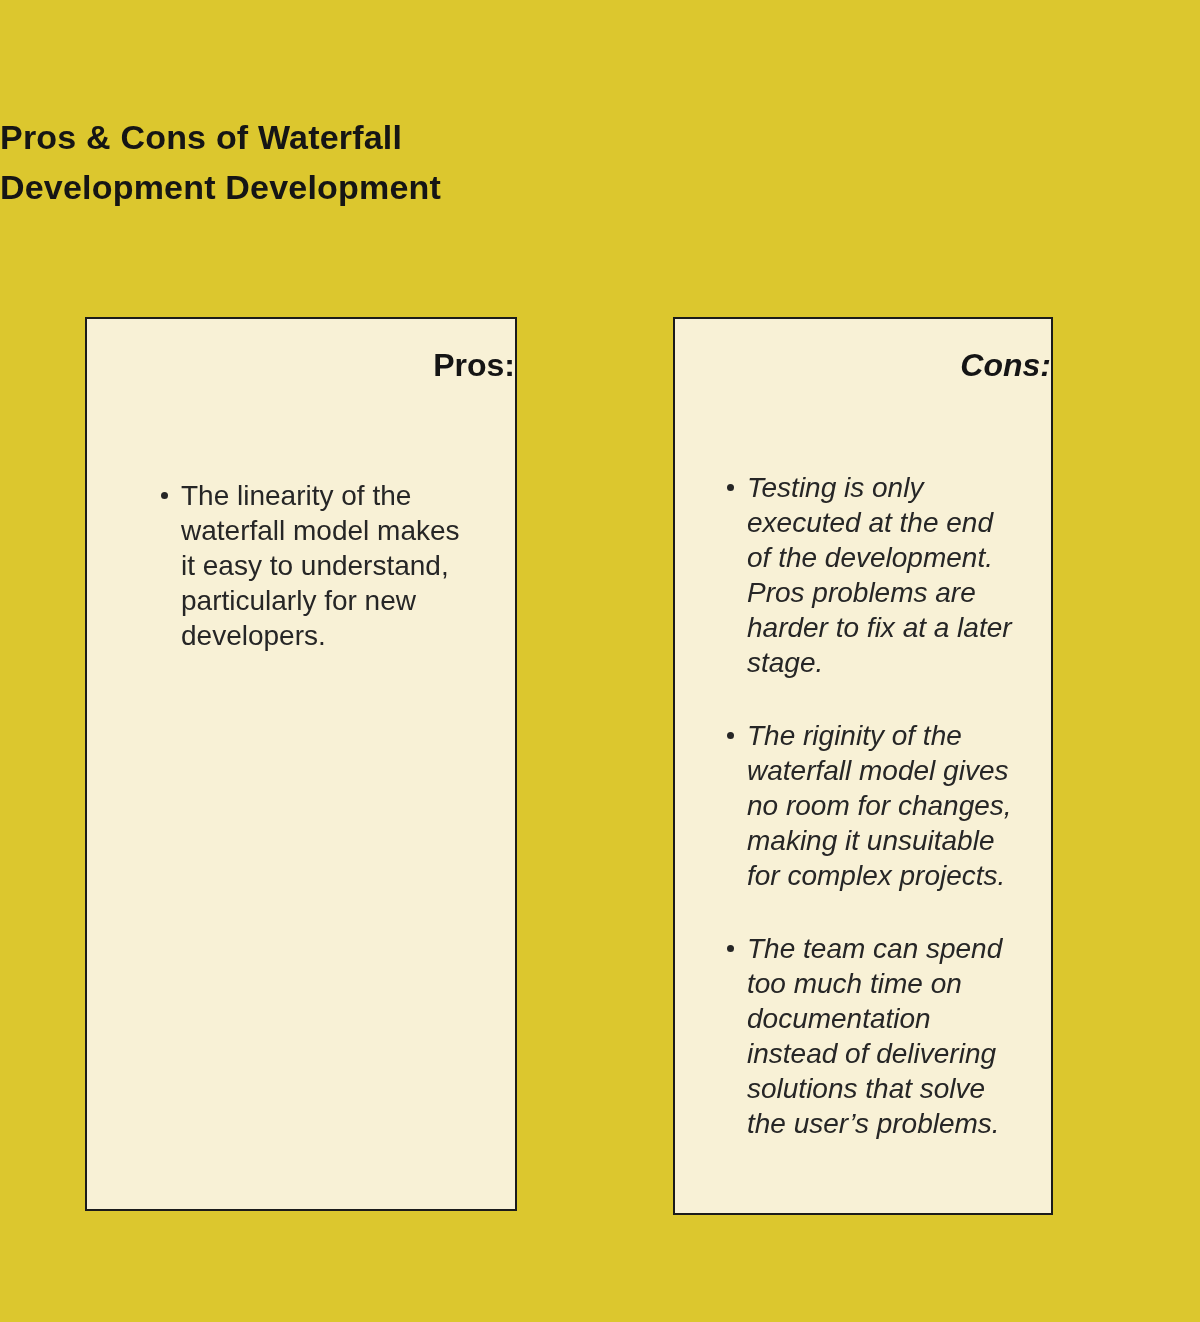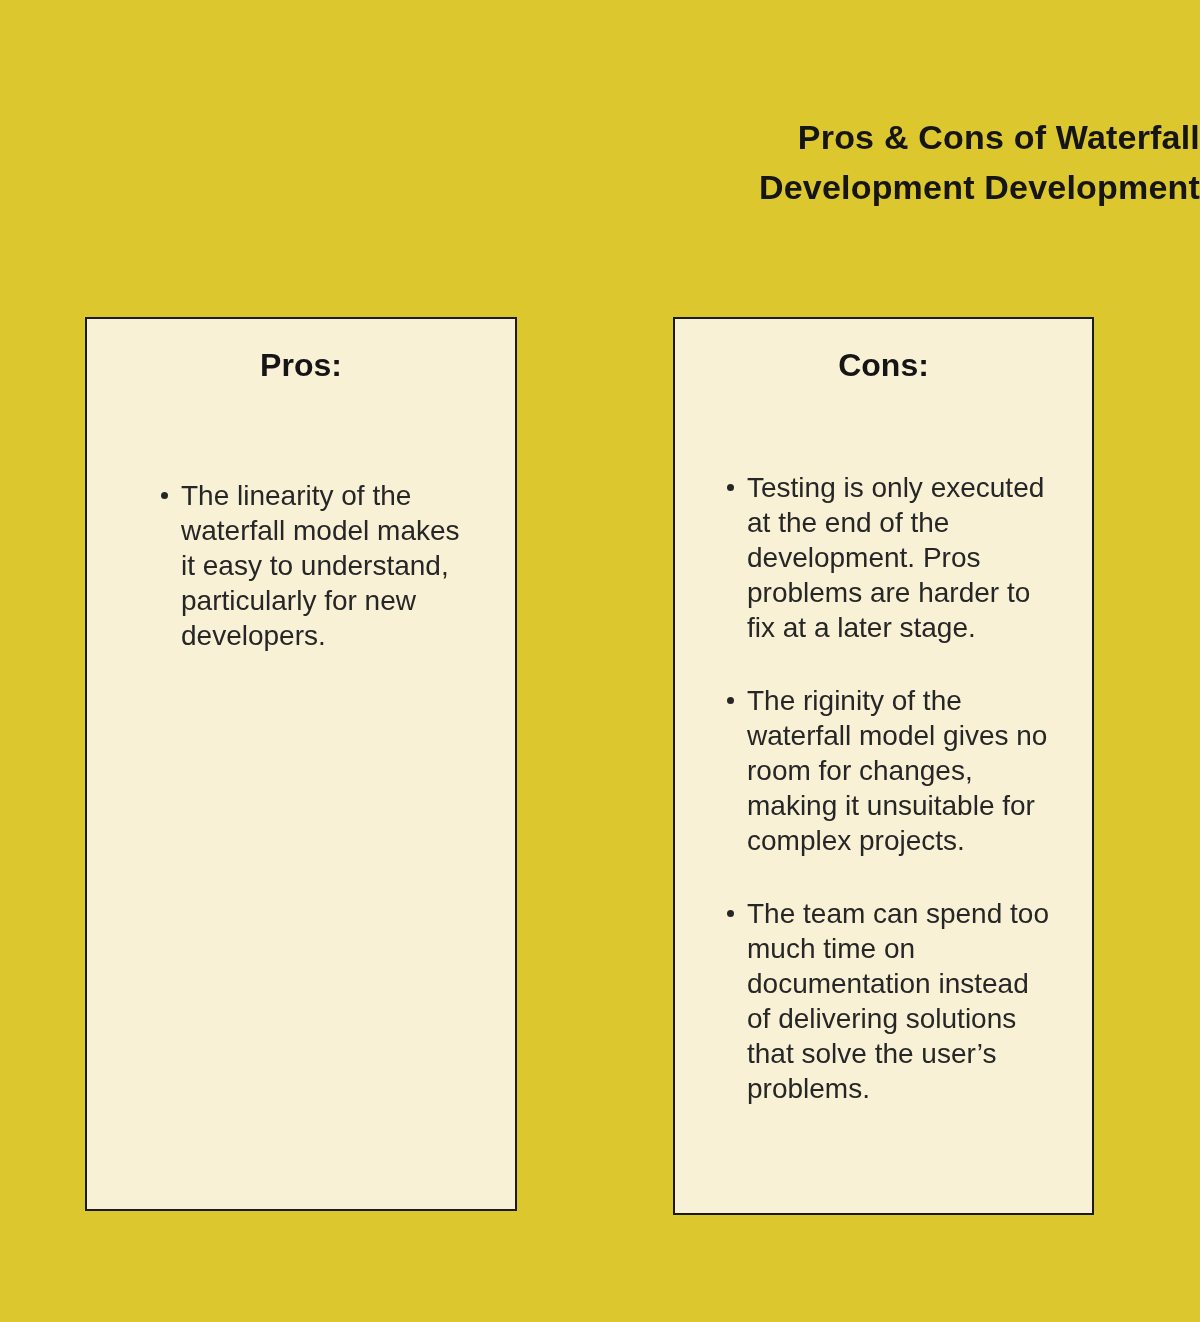--- a/index.html
+++ b/index.html
@@ -11,21 +11,21 @@
     height: 1322px;
     background: #dcc72e;
     font-family: "Liberation Sans", "DejaVu Sans", sans-serif;
     color: #212121;
     position: relative;
     overflow: hidden;
   }
   .title {
     margin: 0;
     padding-top: 112px;
-    text-align: right;
+    text-align: left;
     font-size: 34px;
     line-height: 50px;
     font-weight: 700;
     color: #151515;
     letter-spacing: 0.2px;
   }
   .title-line {
     display: block;
   }
   .card {
@@ -35,26 +35,27 @@
     border: 2px solid #1b1b1b;
     box-sizing: border-box;
   }
   .card-pros {
     left: 85px;
     width: 432px;
     height: 894px;
   }
   .card-cons {
     left: 673px;
-    width: 421px;
+    width: 380px;
     height: 898px;
+    font-style: italic;
   }
   .card-heading {
     margin: 28px 0 0 0;
-    text-align: center;
+    text-align: right;
     font-size: 32px;
     font-weight: 700;
     color: #151515;
   }
   ul.bullets {
     list-style: none;
     padding: 0;
     margin: 0;
   }
   .card-pros ul.bullets {

